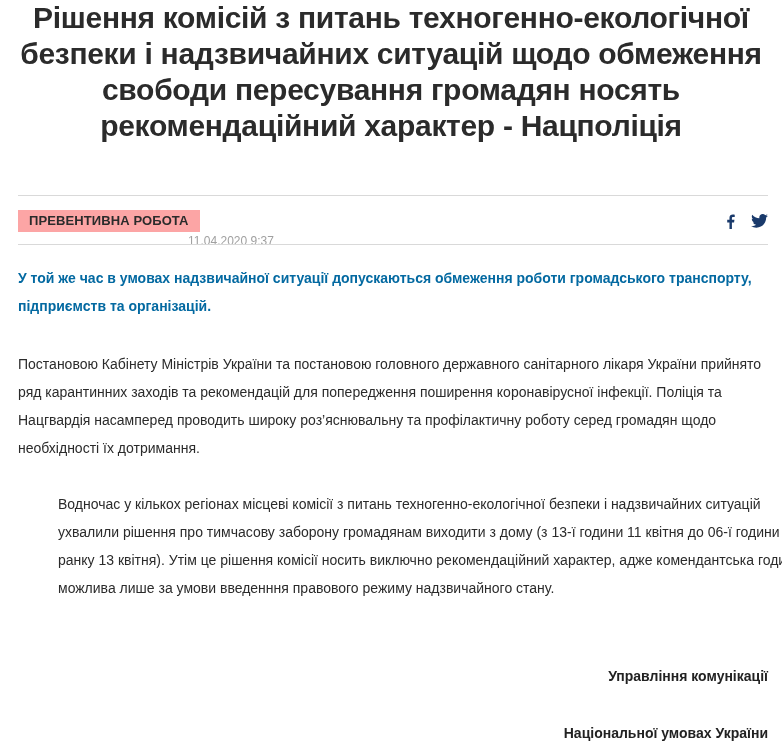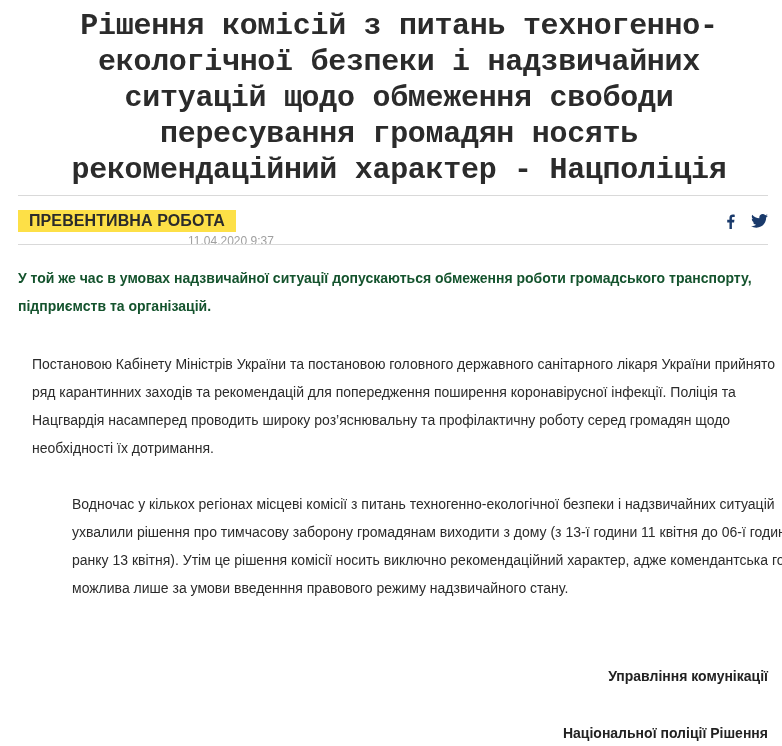--- a/index.html
+++ b/index.html
@@ -1,38 +1,38 @@
 <!DOCTYPE html>
 <html><head>
 <meta charset="utf-8">
 <style>
   html, body { margin:0; padding:0; background:#ffffff; }
   body { width:782px; height:746px; overflow:hidden; position:relative; font-family:"Liberation Sans", sans-serif; color:#222; }
   .title {
     position:absolute; left:18px; top:0px; width:746px;
-    text-align:center; font-family:Liberation Mono, monospace;
+    text-align:center; font-family:Liberation Sans, sans-serif;
     font-weight:bold; font-size:30px; line-height:36px; color:#2b2b2b;
-    letter-spacing:-0.3px; margin:8px;
+    letter-spacing:-0.3px; margin:0;
   }
   .divider { position:absolute; left:18px; width:750px; height:1px; background:#d9d9d9; }
   .meta { position:absolute; left:18px; top:210px; width:750px; height:22px; }
   .tag {
     position:absolute; left:0; top:0; height:22px; padding:0 11px;
-    background:#fde047; color:#2b2b2b; font-size:16px; font-weight:bold;
+    background:#fca5a5; color:#2b2b2b; font-size:13px; font-weight:bold;
     line-height:22px; letter-spacing:0.1px; white-space:nowrap;
   }
   .date { position:absolute; left:170px; top:0; line-height:22px; font-size:12px; color:#a0a0a0; white-space:nowrap;margin-top:20px; }
   .share { position:absolute; right:0; top:0; height:22px; display:flex; align-items:center; gap:16px; }
   .share span { display:inline-flex; align-items:center; justify-content:center; cursor:pointer; }
   .lead {
     position:absolute; left:18px; top:264px; width:750px;
-    font-size:14px; font-weight:bold; line-height:28px; color:#14532d; margin:0;
+    font-size:14px; font-weight:bold; line-height:28px; color:#0369a1; margin:0;
   }
   .para {
-    position:absolute; left:32px; width:750px;
+    position:absolute; left:18px; width:750px;
     font-size:14px; line-height:28px; color:#2b2b2b; margin:0;
   }
   .p1 { top:350px; }
   .p2 { top:490px;margin-left:40px; }
   .sig {
     position:absolute; right:14px; font-size:14px; font-weight:bold; color:#222; text-align:right; white-space:nowrap;
   }
   .s1 { top:668px; }
   .s2 { top:725px; }
 </style>
@@ -61,13 +61,13 @@
 </div>
 
 <div class="divider" style="top:244px;"></div>
 
 <p class="lead">У той же час в умовах надзвичайної ситуації допускаються обмеження роботи громадського транспорту, підприємств та організацій.</p>
 
 <p class="para p1">Постановою Кабінету Міністрів України та постановою головного державного санітарного лікаря України прийнято ряд карантинних заходів та рекомендацій для попередження поширення коронавірусної інфекції. Поліція та Нацгвардія насамперед проводить широку роз’яснювальну та профілактичну роботу серед громадян щодо необхідності їх дотримання.</p>
 <p class="para p2">Водночас у кількох регіонах місцеві комісії з питань техногенно-екологічної безпеки і надзвичайних ситуацій ухвалили рішення про тимчасову заборону громадянам виходити з дому (з 13-ї години 11 квітня до 06-ї години ранку 13 квітня). Утім це рішення комісії носить виключно рекомендаційний характер, адже комендантська година можлива лише за умови введенння правового  режиму надзвичайного стану.</p>
 
 <div class="sig s1">Управління комунікації</div>
-<div class="sig s2">Національної поліції Рішення</div>
+<div class="sig s2">Національної умовах України</div>
 
 </body></html>

